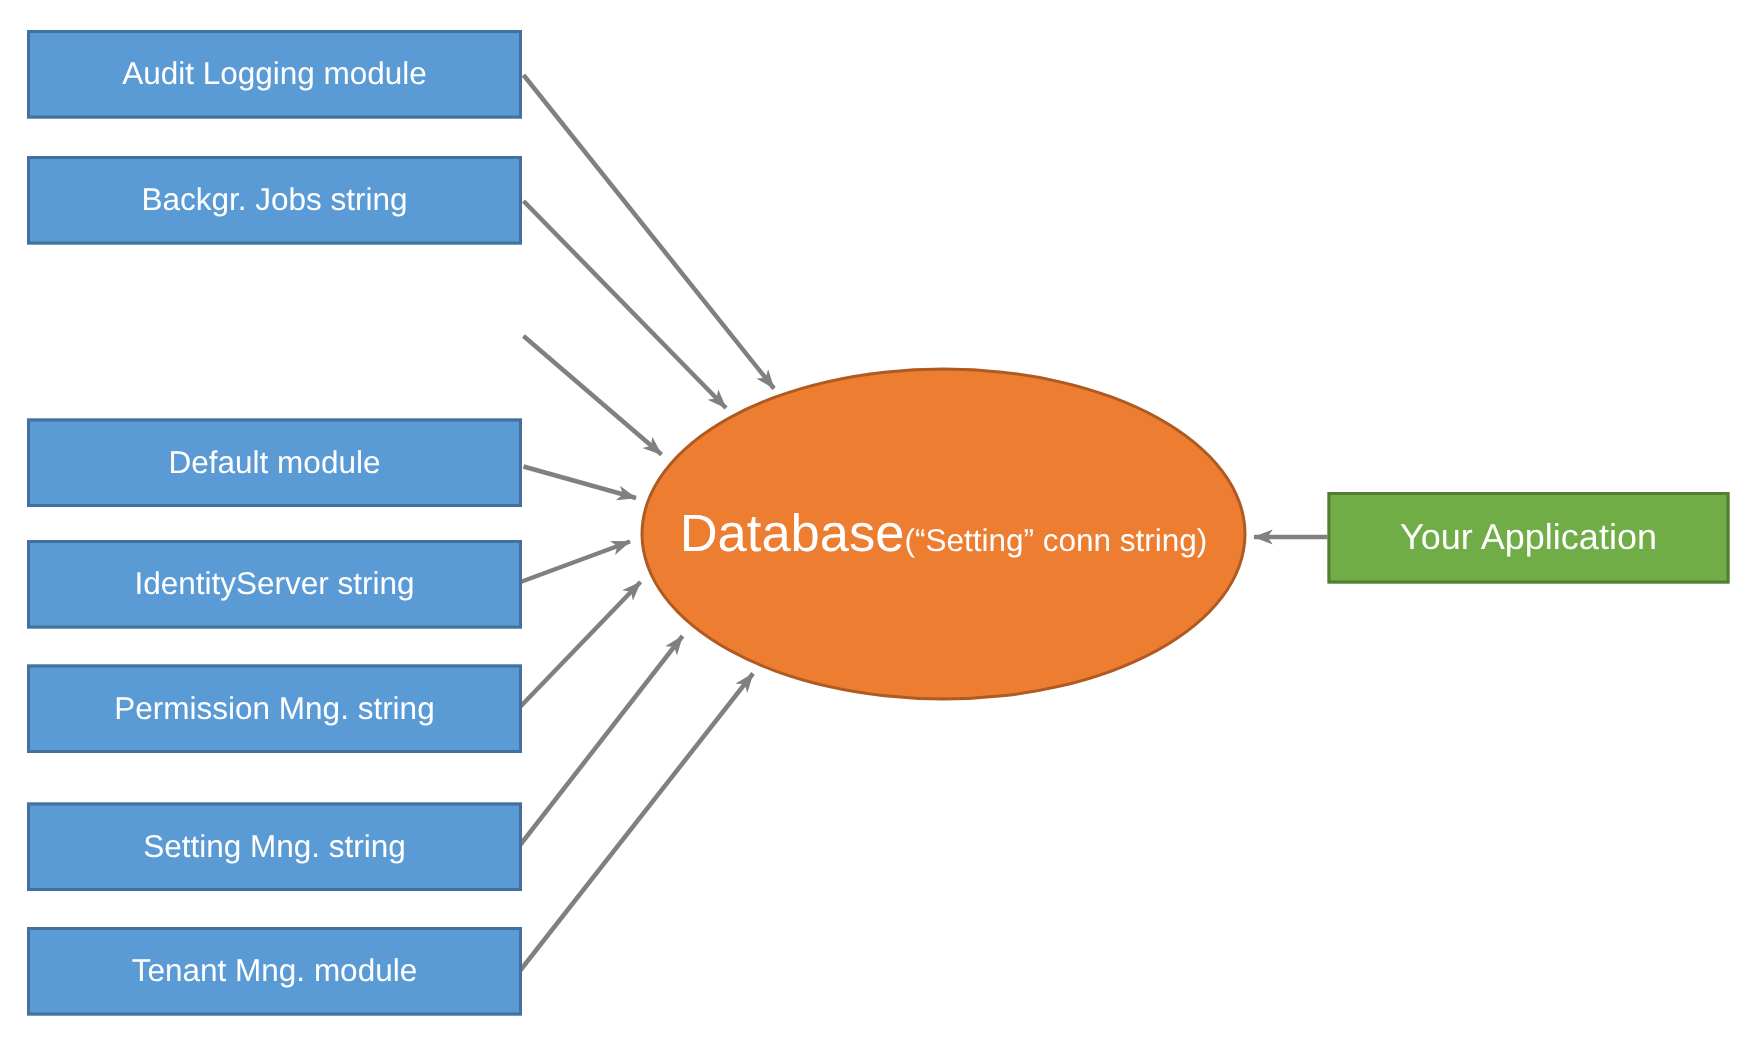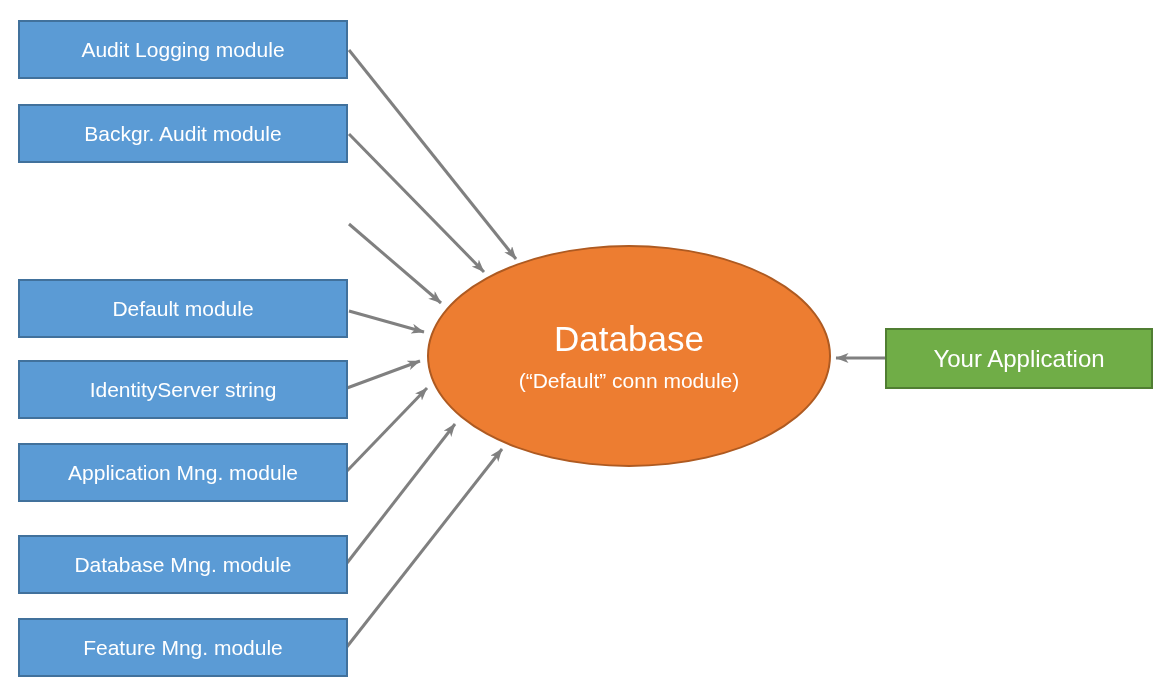--- a/index.html
+++ b/index.html
@@ -43,21 +43,21 @@
     left: 427px;
     top: 245px;
     width: 404px;
     height: 222px;
     box-sizing: border-box;
     background: #ED7D31;
     border: 2px solid #AE5A21;
     border-radius: 50%;
     color: #ffffff;
     display: flex;
-    flex-direction: column;
+    flex-direction: row;
     align-items: center;
     justify-content: center;
     text-align: center;
   }
   .db-title {
     font-size: 35px;
     line-height: 1.15;
   }
   .db-subtitle {
     font-size: 21px;
@@ -100,40 +100,40 @@
     <line x1="347" y1="471" x2="427" y2="388" stroke="#808080" stroke-width="3" marker-end="url(#arrowhead)"></line>
     <line x1="347" y1="563" x2="455" y2="424" stroke="#808080" stroke-width="3" marker-end="url(#arrowhead)"></line>
     <line x1="346" y1="648" x2="502" y2="449" stroke="#808080" stroke-width="3" marker-end="url(#arrowhead)"></line>
     <line x1="885" y1="358" x2="836" y2="358" stroke="#808080" stroke-width="3" marker-end="url(#arrowhead)"></line>
   </svg>
 
   <div class="module-box" style="top:20px">
     <span>Audit Logging module</span>
   </div>
   <div class="module-box" style="top:104px">
-    <span>Backgr. Audit module</span>
+    <span>Backgr. Jobs string</span>
   </div>
   <div class="module-box" style="top:279px">
     <span>Default module</span>
   </div>
   <div class="module-box" style="top:360px">
     <span>IdentityServer string</span>
   </div>
   <div class="module-box" style="top:443px">
-    <span>Application Mng. module</span>
+    <span>Permission Mng. string</span>
   </div>
   <div class="module-box" style="top:535px">
-    <span>Database Mng. module</span>
+    <span>Setting Mng. string</span>
   </div>
   <div class="module-box" style="top:618px">
-    <span>Feature Mng. module</span>
+    <span>Tenant Mng. module</span>
   </div>
 
   <div class="db-ellipse">
     <div class="db-title">Database</div>
-    <div class="db-subtitle">(“Default” conn module)</div>
+    <div class="db-subtitle">(“Setting” conn string)</div>
   </div>
 
   <div class="app-box">
     <span>Your Application</span>
   </div>
 
 </div>
 
 </body></html>

